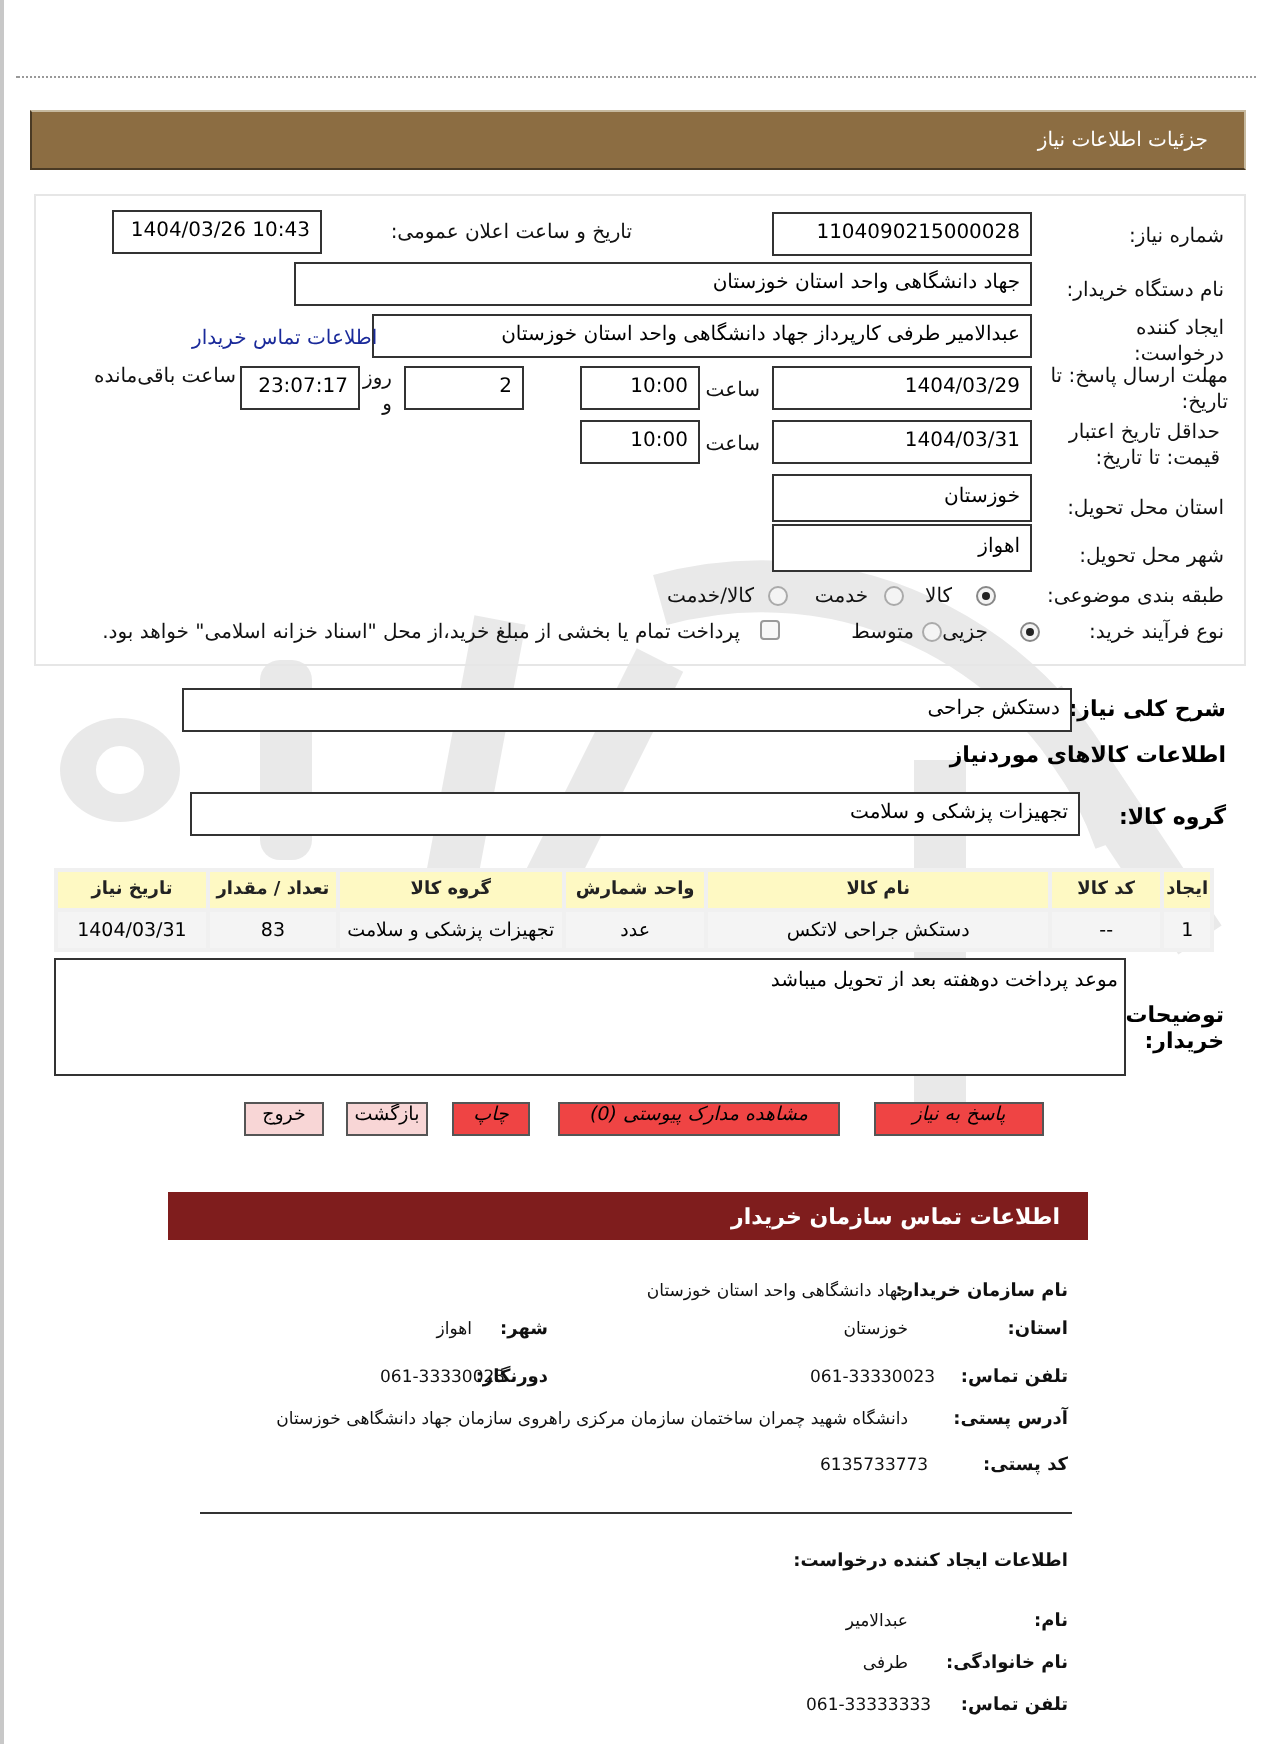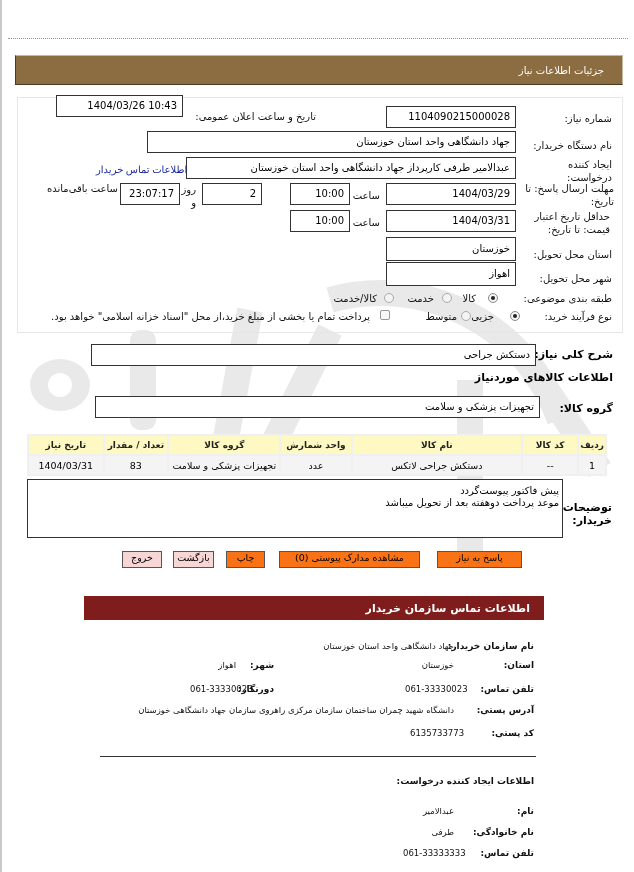--- a/index.html
+++ b/index.html
@@ -13,38 +13,38 @@
     .title-bar { position: absolute; left: 15px; top: 55px; width: 608px; height: 30px; background: #8c6d42; border: 1px solid #4a3a24; border-right-color: #c6b99f; border-top-color: #c6b99f; }
     .title-bar span { position: absolute; right: 18px; top: 9px; color: #fff; font-size: 10px; }
 
     .panel { position: absolute; border: 1px solid #e6e6e6; background: transparent; }
 
     .lbl { position: absolute; font-size: 10px; line-height: 12px; color: #111; white-space: nowrap; }
     .lbl-wrap { position: absolute; font-size: 10px; line-height: 13px; color: #111; }
     .box { position: absolute; border: 1px solid #333; background: #fff; font-size: 10px; line-height: 20px; padding: 0 5px; white-space: nowrap; overflow: hidden; }
     .box.rtl-text { text-align: right; }
     .box.ltr { direction: ltr; text-align: right; }
-    .link { position: absolute; color: #1a2a9a; font-size: 10px; white-space: nowrap; font-family: Liberation Serif, serif; }
+    .link { position: absolute; color: #1a2a9a; font-size: 10px; white-space: nowrap; }
 
     .radio { position: absolute; width: 10px; height: 10px; border-radius: 50%; border: 1px solid #aaa; background: #f4f4f4; }
     .radio.on::after { content: ""; position: absolute; left: 2px; top: 2px; width: 4px; height: 4px; border-radius: 50%; background: #222; }
     .radio.on { border-color: #888; }
     .check { position: absolute; width: 10px; height: 10px; border: 1px solid #999; background: #f7f7f7; border-radius: 2px; }
 
     .bold-lbl { position: absolute; font-weight: bold; font-size: 11px; white-space: nowrap; }
 
     table.items { position: absolute; left: 27px; top: 434px; width: 580px; border-collapse: separate; border-spacing: 2px; font-size: 9px; background: #f0f0f0; }
     table.items th { background: #fef9c3; color: #222; font-weight: bold; height: 18px; font-size: 9px; }
     table.items td { background: #f4f4f4; height: 18px; text-align: center; font-size: 9.5px; }
 
     .desc-box { position: absolute; left: 27px; top: 479px; width: 536px; height: 59px; border: 1px solid #333; background: #fff; font-size: 10px; line-height: 12px; padding: 5px 3px 0 0; }
     .desc-box div { white-space: nowrap; }
 
     .btn { position: absolute; height: 17px; border: 1px solid #555; font-size: 9.5px; line-height: 12px; text-align: center; overflow: hidden; font-family: "DejaVu Sans", sans-serif; }
-    .btn.green { background: #f97316; }
+    .btn.green { background: #ef4444; font-style: italic; }
     .btn.red { background: #f8d6d6; }
 
     .section-bar { position: absolute; left: 84px; top: 596px; width: 460px; height: 24px; background: #7f1d1d; }
     .section-bar span { position: absolute; right: 14px; top: 6px; color: #fff; font-weight: bold; font-size: 11px; }
 
     .c-lbl { position: absolute; font-size: 9px; font-weight: bold; color: #111; white-space: nowrap; }
     .c-val { position: absolute; font-size: 8.5px; color: #111; white-space: nowrap; }
     .hr { position: absolute; left: 100px; top: 756px; width: 436px; border-top: 1px solid #333; }
   </style>
 </head>
@@ -70,21 +70,21 @@
 
 <div class="title-bar">
   <span>جزئیات اطلاعات نیاز</span>
 </div>
 
 <div class="panel" style="left:17px; top:97px; width:606px; height:236px;"></div>
 
 <div class="lbl" style="right:22px; top:113px;">شماره نیاز:</div>
 <div class="box ltr" style="left:386px; top:106px; width:130px; height:22px;">1104090215000028</div>
 <div class="lbl" style="right:318px; top:111px;">تاریخ و ساعت اعلان عمومی:</div>
-<div class="box ltr" style="left:56px; top:95px; width:127px; height:22px;">1404/03/26 10:43</div>
+<div class="box ltr" style="left:56px; top:105px; width:105px; height:22px;">1404/03/26 10:43</div>
 
 <div class="lbl" style="right:22px; top:140px;">نام دستگاه خریدار:</div>
 <div class="box rtl-text" style="left:147px; top:131px; width:369px; height:22px;">جهاد دانشگاهی واحد استان خوزستان</div>
 
 <div class="lbl-wrap" style="right:22px; top:158px; width:78px;">ایجاد کننده درخواست:</div>
 <div class="box rtl-text" style="left:186px; top:157px; width:330px; height:22px;">عبدالامیر طرفی کارپرداز جهاد دانشگاهی واحد استان خوزستان</div>
 <div class="link" style="left:96px; top:164px;">اطلاعات تماس خریدار</div>
 
 <div class="lbl-wrap" style="right:20px; top:182px; width:100px;">مهلت ارسال پاسخ: تا تاریخ:</div>
 <div class="box ltr" style="left:386px; top:183px; width:130px; height:22px;">1404/03/29</div>
@@ -124,21 +124,21 @@
 
 <div class="bold-lbl" style="right:21px; top:348px;">شرح کلی نیاز:</div>
 <div class="box rtl-text" style="left:91px; top:344px; width:445px; height:22px;">دستکش جراحی</div>
 <div class="bold-lbl" style="right:21px; top:371px;">اطلاعات کالاهای موردنیاز</div>
 <div class="bold-lbl" style="right:21px; top:402px;">گروه کالا:</div>
 <div class="box rtl-text" style="left:95px; top:396px; width:445px; height:22px;">تجهیزات پزشکی و سلامت</div>
 
 <table class="items">
   <thead>
     <tr>
-      <th style="width:18px;">ردیف</th>
+      <th style="width:18px;">ایجاد</th>
       <th style="width:50px;">کد کالا</th>
       <th style="width:156px;">نام کالا</th>
       <th style="width:64px;">واحد شمارش</th>
       <th style="width:102px;">گروه کالا</th>
       <th style="width:58px;">تعداد / مقدار</th>
       <th style="width:68px;">تاریخ نیاز</th>
     </tr>
   </thead>
   <tbody>
     <tr>
@@ -148,21 +148,20 @@
       <td>عدد</td>
       <td>تجهیزات پزشکی و سلامت</td>
       <td>83</td>
       <td>1404/03/31</td>
     </tr>
   </tbody>
 </table>
 
 <div class="bold-lbl" style="right:22px; top:501px; width:48px; white-space:normal; line-height:13px;">توضیحات خریدار:</div>
 <div class="desc-box">
-  <div>پیش فاکتور پیوست‌گردد</div>
   <div>موعد پرداخت دوهفته بعد از تحویل میباشد</div>
 </div>
 
 <div class="btn green" style="left:437px; top:551px; width:85px;">پاسخ به نیاز</div>
 <div class="btn green" style="left:279px; top:551px; width:141px;">مشاهده مدارک پیوستی (0)</div>
 <div class="btn green" style="left:226px; top:551px; width:39px;">چاپ</div>
 <div class="btn red" style="left:173px; top:551px; width:41px;">بازگشت</div>
 <div class="btn red" style="left:122px; top:551px; width:40px;">خروج</div>
 
 <div class="section-bar">

